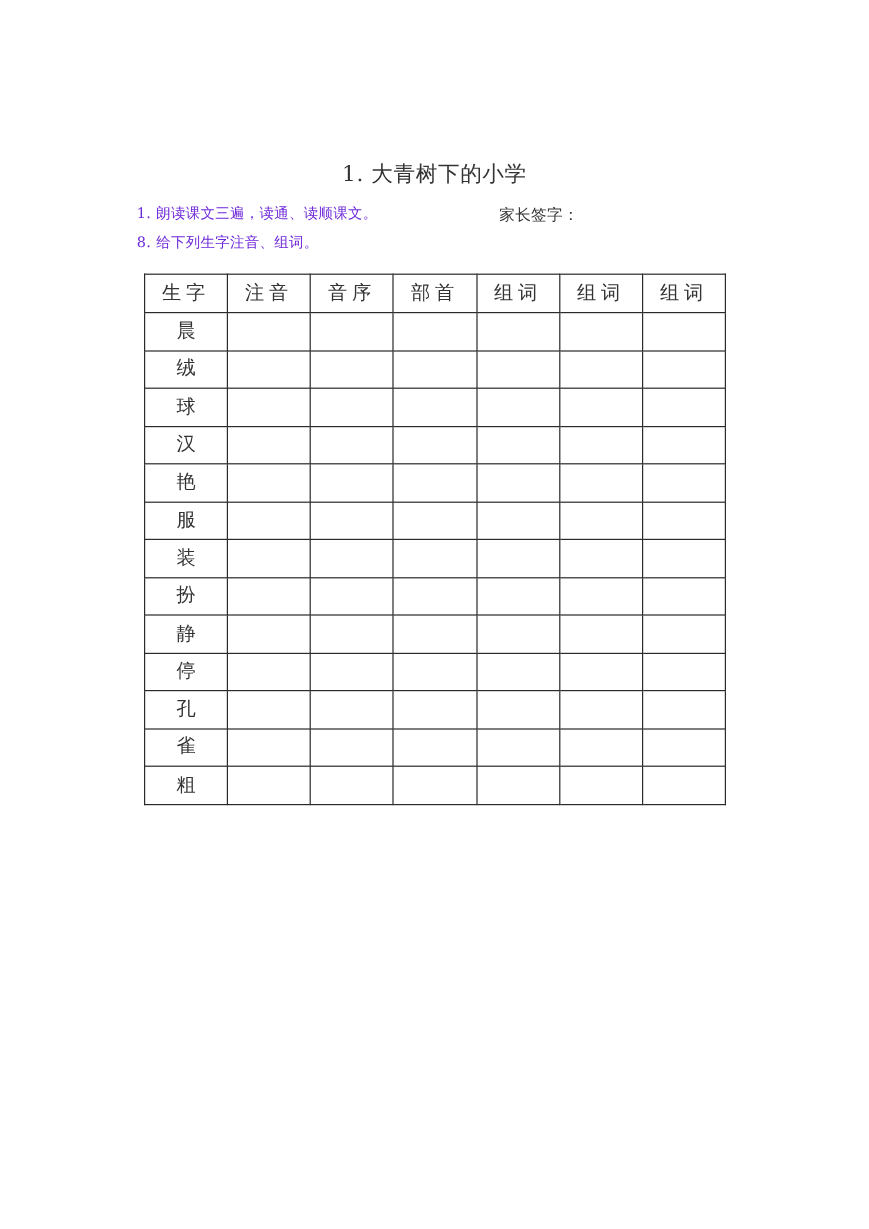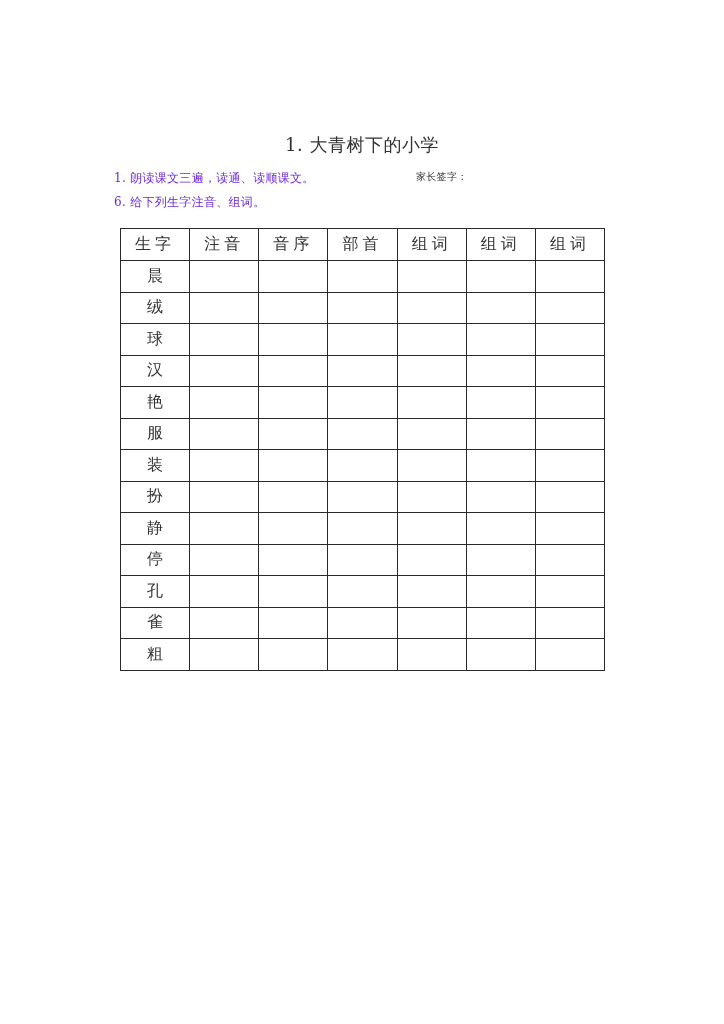--- a/index.html
+++ b/index.html
@@ -32,21 +32,21 @@
       color: #6d28d9;
       letter-spacing: 0.3px;
       white-space: nowrap;
     }
     .instr1 { top: 170px; }
     .instr2 { top: 194px; }
     .sign {
       position: absolute;
       left: 416px;
       top: 170px;
-      font-size: 10px;
+      font-size: 13px;
       color: #333333;
       letter-spacing: 0.3px;
       white-space: nowrap;
     }
     table.chars {
       position: absolute;
       left: 120px;
       top: 228px;
       width: 485px;
       border-collapse: collapse;
@@ -70,21 +70,21 @@
       font-size: 16px;
     }
   </style>
 </head>
 <body>
 
 <div class="title">1. 大青树下的小学</div>
 
 <div class="instr instr1">1. 朗读课文三遍，读通、读顺课文。</div>
 <div class="sign">家长签字：</div>
-<div class="instr instr2">6. 给下列生字注音、组词。</div>
+<div class="instr instr2">8. 给下列生字注音、组词。</div>
 
 <table class="chars">
   <thead>
     <tr>
       <th>生字</th>
       <th>注音</th>
       <th>音序</th>
       <th>部首</th>
       <th>组词</th>
       <th>组词</th>

